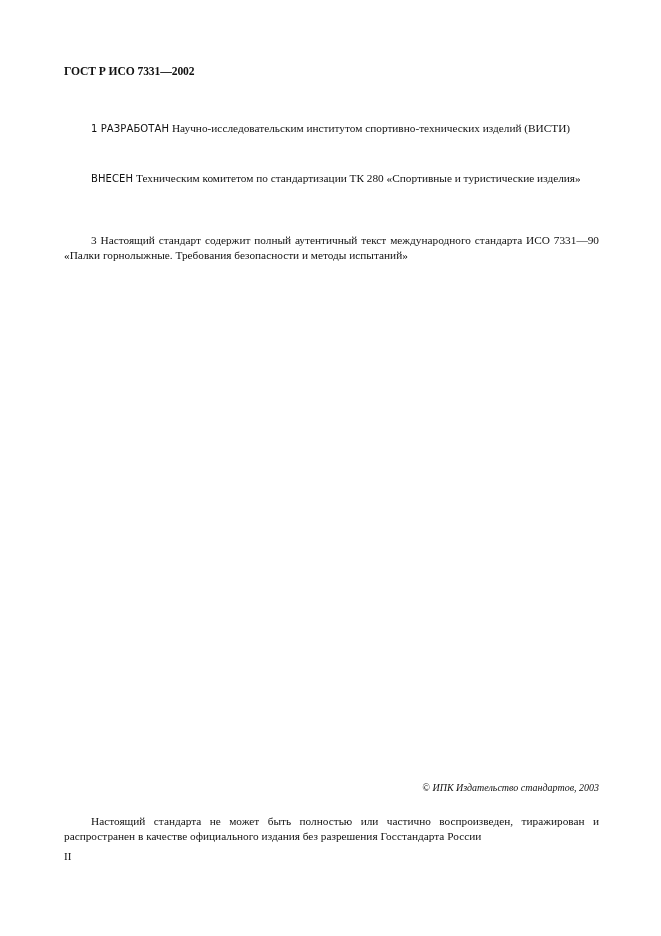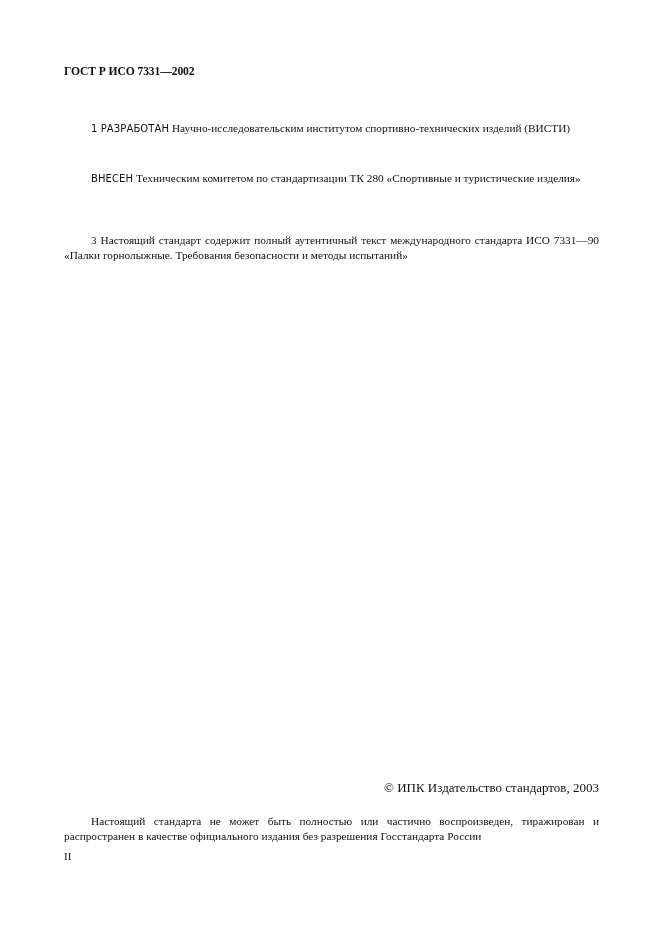--- a/index.html
+++ b/index.html
@@ -24,21 +24,21 @@
       text-align: justify; text-indent: 27px;
       font-size: 11.3px; line-height: 14.5px;
     }
     .sans { font-family: "DejaVu Sans", "Liberation Sans", sans-serif; font-size: 10px; letter-spacing: 0.1px; }
     .p1 { top: 121px; }
     .p2 { top: 151px; margin-top: 20px; }
     .p3 { top: 195px; }
     .p4 { top: 233px; }
     .p5 { top: 271px; }
     .copyright {
-      position: absolute; right: 62px; top: 781px; font-size: 13px;
+      position: absolute; right: 62px; top: 781px; font-size: 10px; font-style: italic;
     }
     .notice {
       position: absolute; left: 64px; width: 535px; top: 814px;
       text-align: justify; text-indent: 27px; font-size: 11.3px; line-height: 14.5px;
     }
     .pagenum { position: absolute; left: 64px; top: 849px; font-size: 11px; }
   </style>
 </head>
 <body>
 

